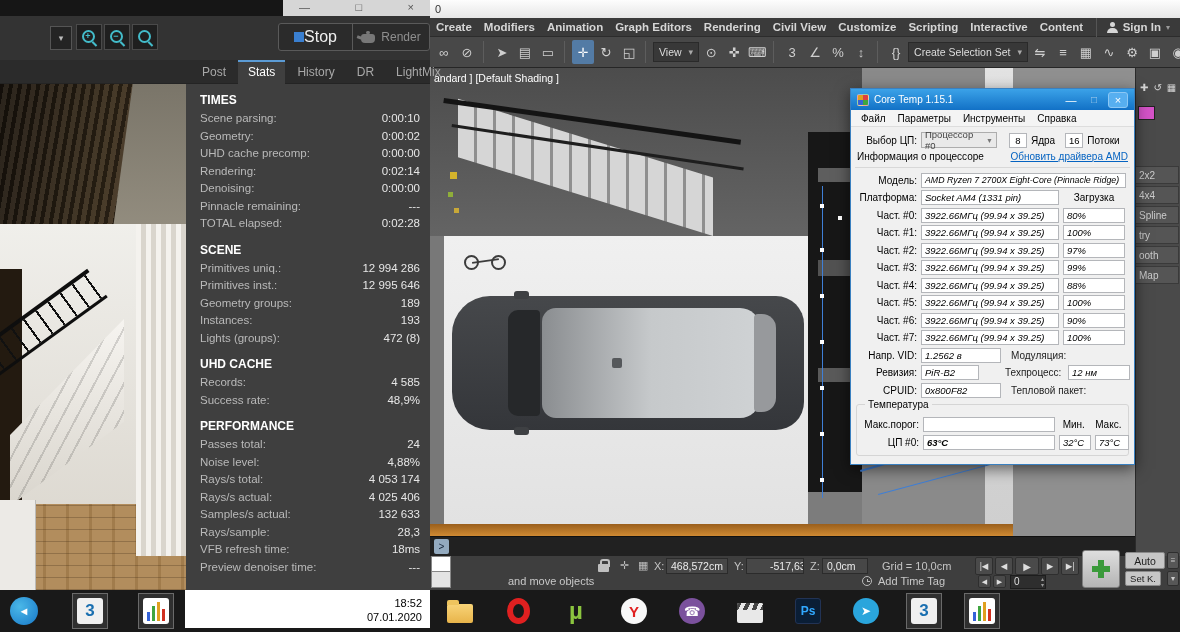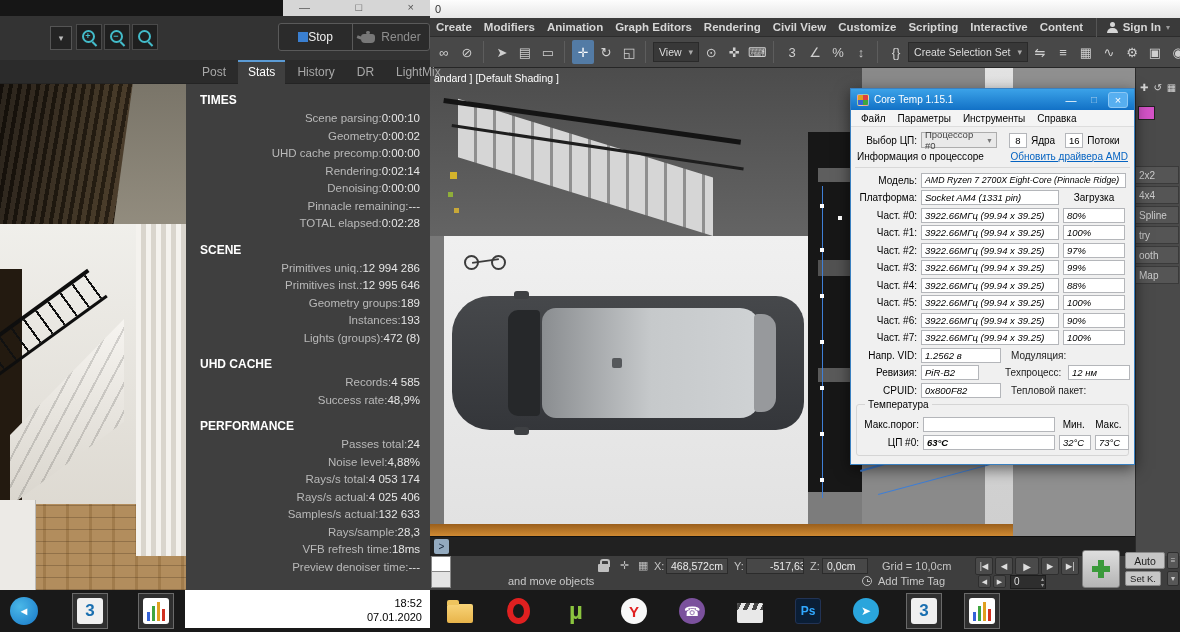--- a/index.html
+++ b/index.html
@@ -71,40 +71,40 @@
   #vfb-titlebar .light{width:147px;height:16px;background:#d6d6d6;display:flex;justify-content:space-between;padding:0 16px;color:#555;font-size:11px;line-height:14px;}
   #vfb-toolbar{position:absolute;left:0;top:16px;width:430px;height:44px;background:#333;}
   .vfb-dd{position:absolute;left:50px;top:10px;width:22px;height:24px;background:#242424;border:1px solid #555;color:#bbb;font-size:9px;text-align:center;line-height:22px;}
   #vfb-zooms{position:absolute;left:76px;top:8px;display:flex;gap:2px;}
   .zoom-btn{width:26px;height:26px;background:#1f1f1f;border:1px solid #4a4a4a;display:flex;align-items:center;justify-content:center;}
   .mag{position:relative;width:15px;height:15px;}
   .mag::before{content:"";position:absolute;left:0;top:0;width:9px;height:9px;border:2px solid #43bcca;border-radius:50%;}
   .mag::after{content:"";position:absolute;left:11px;top:11px;width:6px;height:2px;background:#43bcca;transform:rotate(45deg);transform-origin:0 0;}
   .mag i{position:absolute;left:1px;top:0;width:11px;text-align:center;font-size:9px;font-style:normal;color:#43bcca;font-weight:bold;line-height:13px;}
   .btn-group{position:absolute;left:278px;top:7px;width:152px;height:28px;border:1px solid #5a5a5a;border-radius:3px;display:flex;background:#2b2b2b;}
-  .stop-btn{width:74px;display:flex;align-items:center;justify-content:center;color:#efefef;font-size:12px;border-right:1px solid #5a5a5a;}
+  .stop-btn{width:74px;display:flex;align-items:center;justify-content:center;color:#efefef;font-size:16px;border-right:1px solid #5a5a5a;}
   .stop-sq{width:10px;height:10px;background:#3a7fd0;}
   .render-btn{flex:1;display:flex;align-items:center;justify-content:center;gap:6px;color:#8e8e8e;font-size:12px;}
   .teapot{width:14px;height:9px;background:#787878;border-radius:3px 3px 4px 4px;position:relative;margin-top:3px;}
   .teapot::before{content:"";position:absolute;left:-4px;top:2px;width:5px;height:3px;background:#787878;transform:rotate(20deg);}
   .teapot::after{content:"";position:absolute;top:-3px;left:5px;width:4px;height:3px;background:#787878;border-radius:2px;}
   #vfb-tabs{position:absolute;left:0;top:60px;width:430px;height:24px;background:#2b2b2b;display:flex;gap:2px;padding-left:192px;border-bottom:1px solid #242424;}
   .vfb-tab{padding:0 10px;height:24px;line-height:24px;font-size:12px;color:#a8a8a8;white-space:nowrap;}
   .vfb-tab.active{color:#fff;background:#3f3f3f;border-top:2px solid #5b9bd5;line-height:21px;}
 
   
   #vfb-image{position:absolute;left:0;top:84px;width:186px;height:506px;background:#1a1a1a;overflow:hidden;}
   .ri{position:absolute;}
   .ri i{position:absolute;display:block;}
 
   
   #vfb-stats{position:absolute;left:186px;top:84px;width:244px;height:506px;background:#3f3f3f;padding:7px 10px 0 14px;overflow:hidden;}
   .stats-sec{margin-bottom:8px;}
   .sec-title{font-size:12px;font-weight:bold;color:#fff;height:19px;line-height:19px;}
-  .srow{display:flex;justify-content:flex-end;height:17.5px;line-height:17.5px;font-size:11.5px;}
+  .srow{display:flex;justify-content:space-between;height:17.5px;line-height:17.5px;font-size:11.5px;}
   .srow .lbl{color:#b9b9b9;white-space:nowrap;}
   .srow .val{color:#e6e6e6;white-space:nowrap;}
 
   
   #coretemp{position:absolute;left:850px;top:88px;width:285px;height:377px;background:#f0f0f0;border:1px solid #3a80c0;box-shadow:0 4px 14px rgba(0,0,0,.55);z-index:30;font-size:10px;color:#000;}
   .ct-title{height:21px;background:linear-gradient(#3ba2e8,#1271c6);display:flex;align-items:center;padding:0 6px;gap:5px;color:#fff;}
   .ct-appicon{width:12px;height:12px;border-radius:2px;background:conic-gradient(#e04040 0 25%,#3fa53f 0 50%,#3563d8 0 75%,#e0a020 0);border:1px solid rgba(255,255,255,.5);}
   .ct-title-text{font-size:10px;flex:1;white-space:nowrap;overflow:hidden;}
   .ct-min{width:18px;text-align:center;font-size:11px;}
   .ct-max{width:18px;text-align:center;font-size:10px;color:#a8cdeb;}

